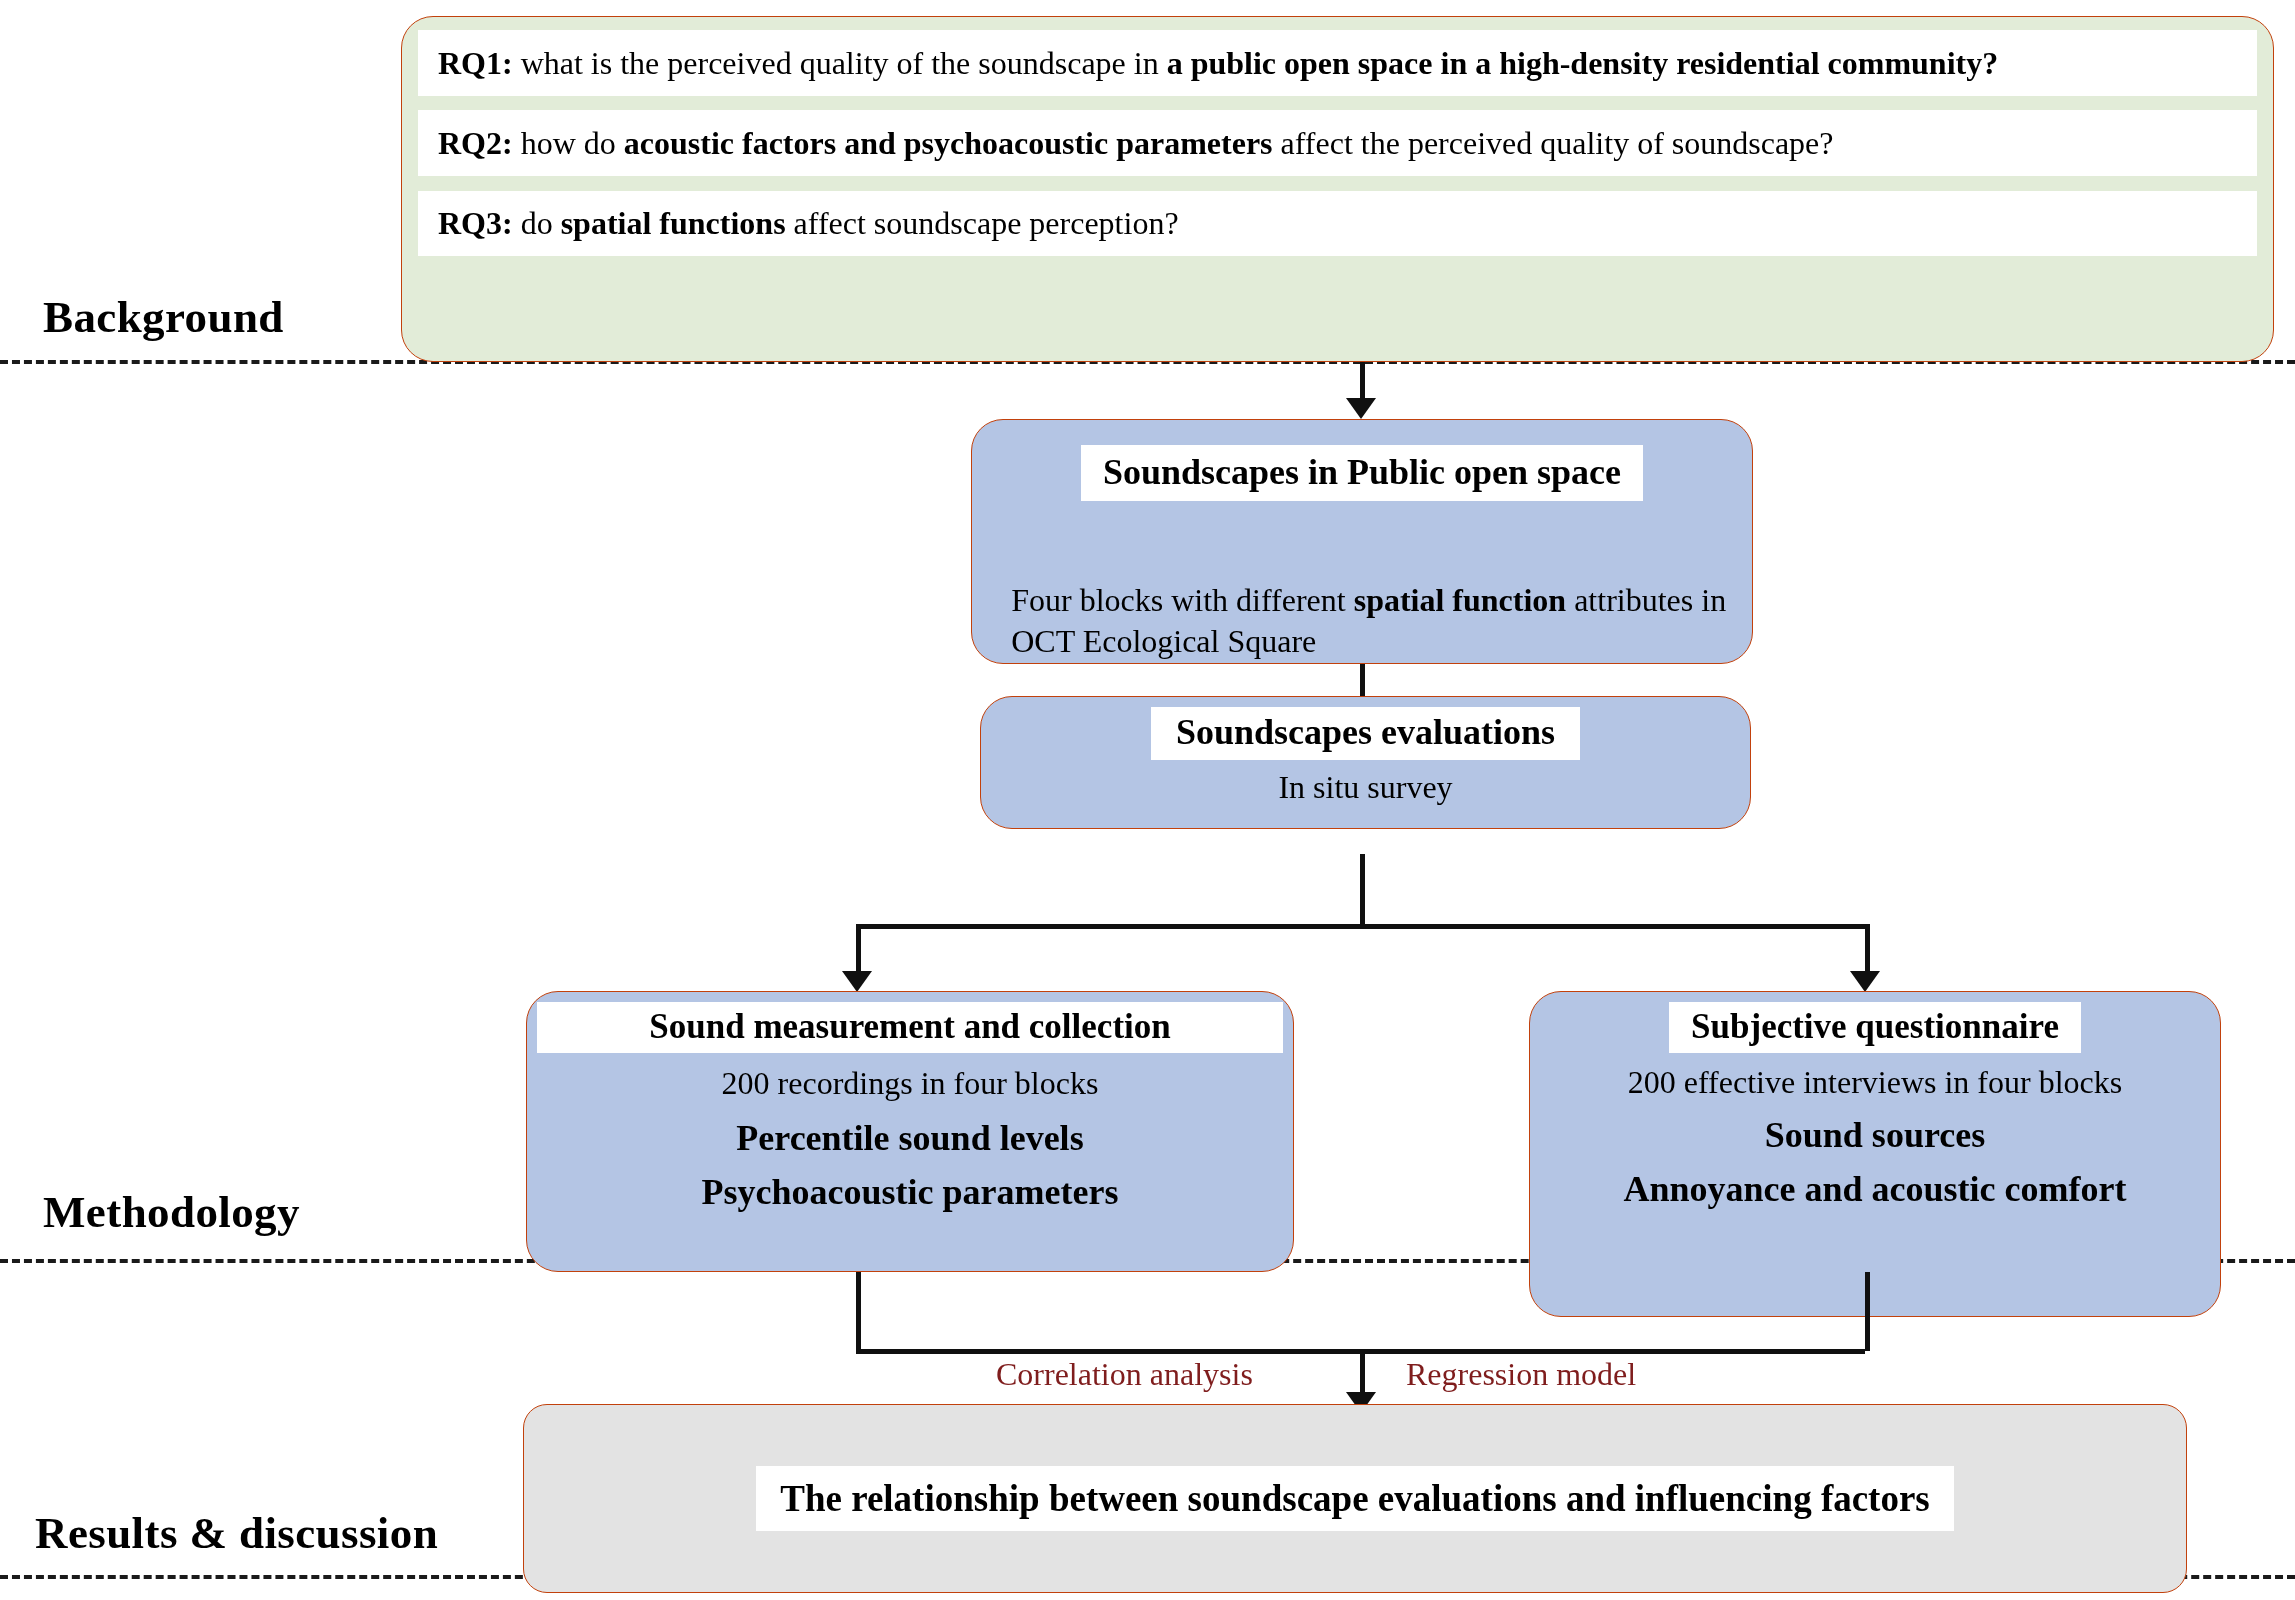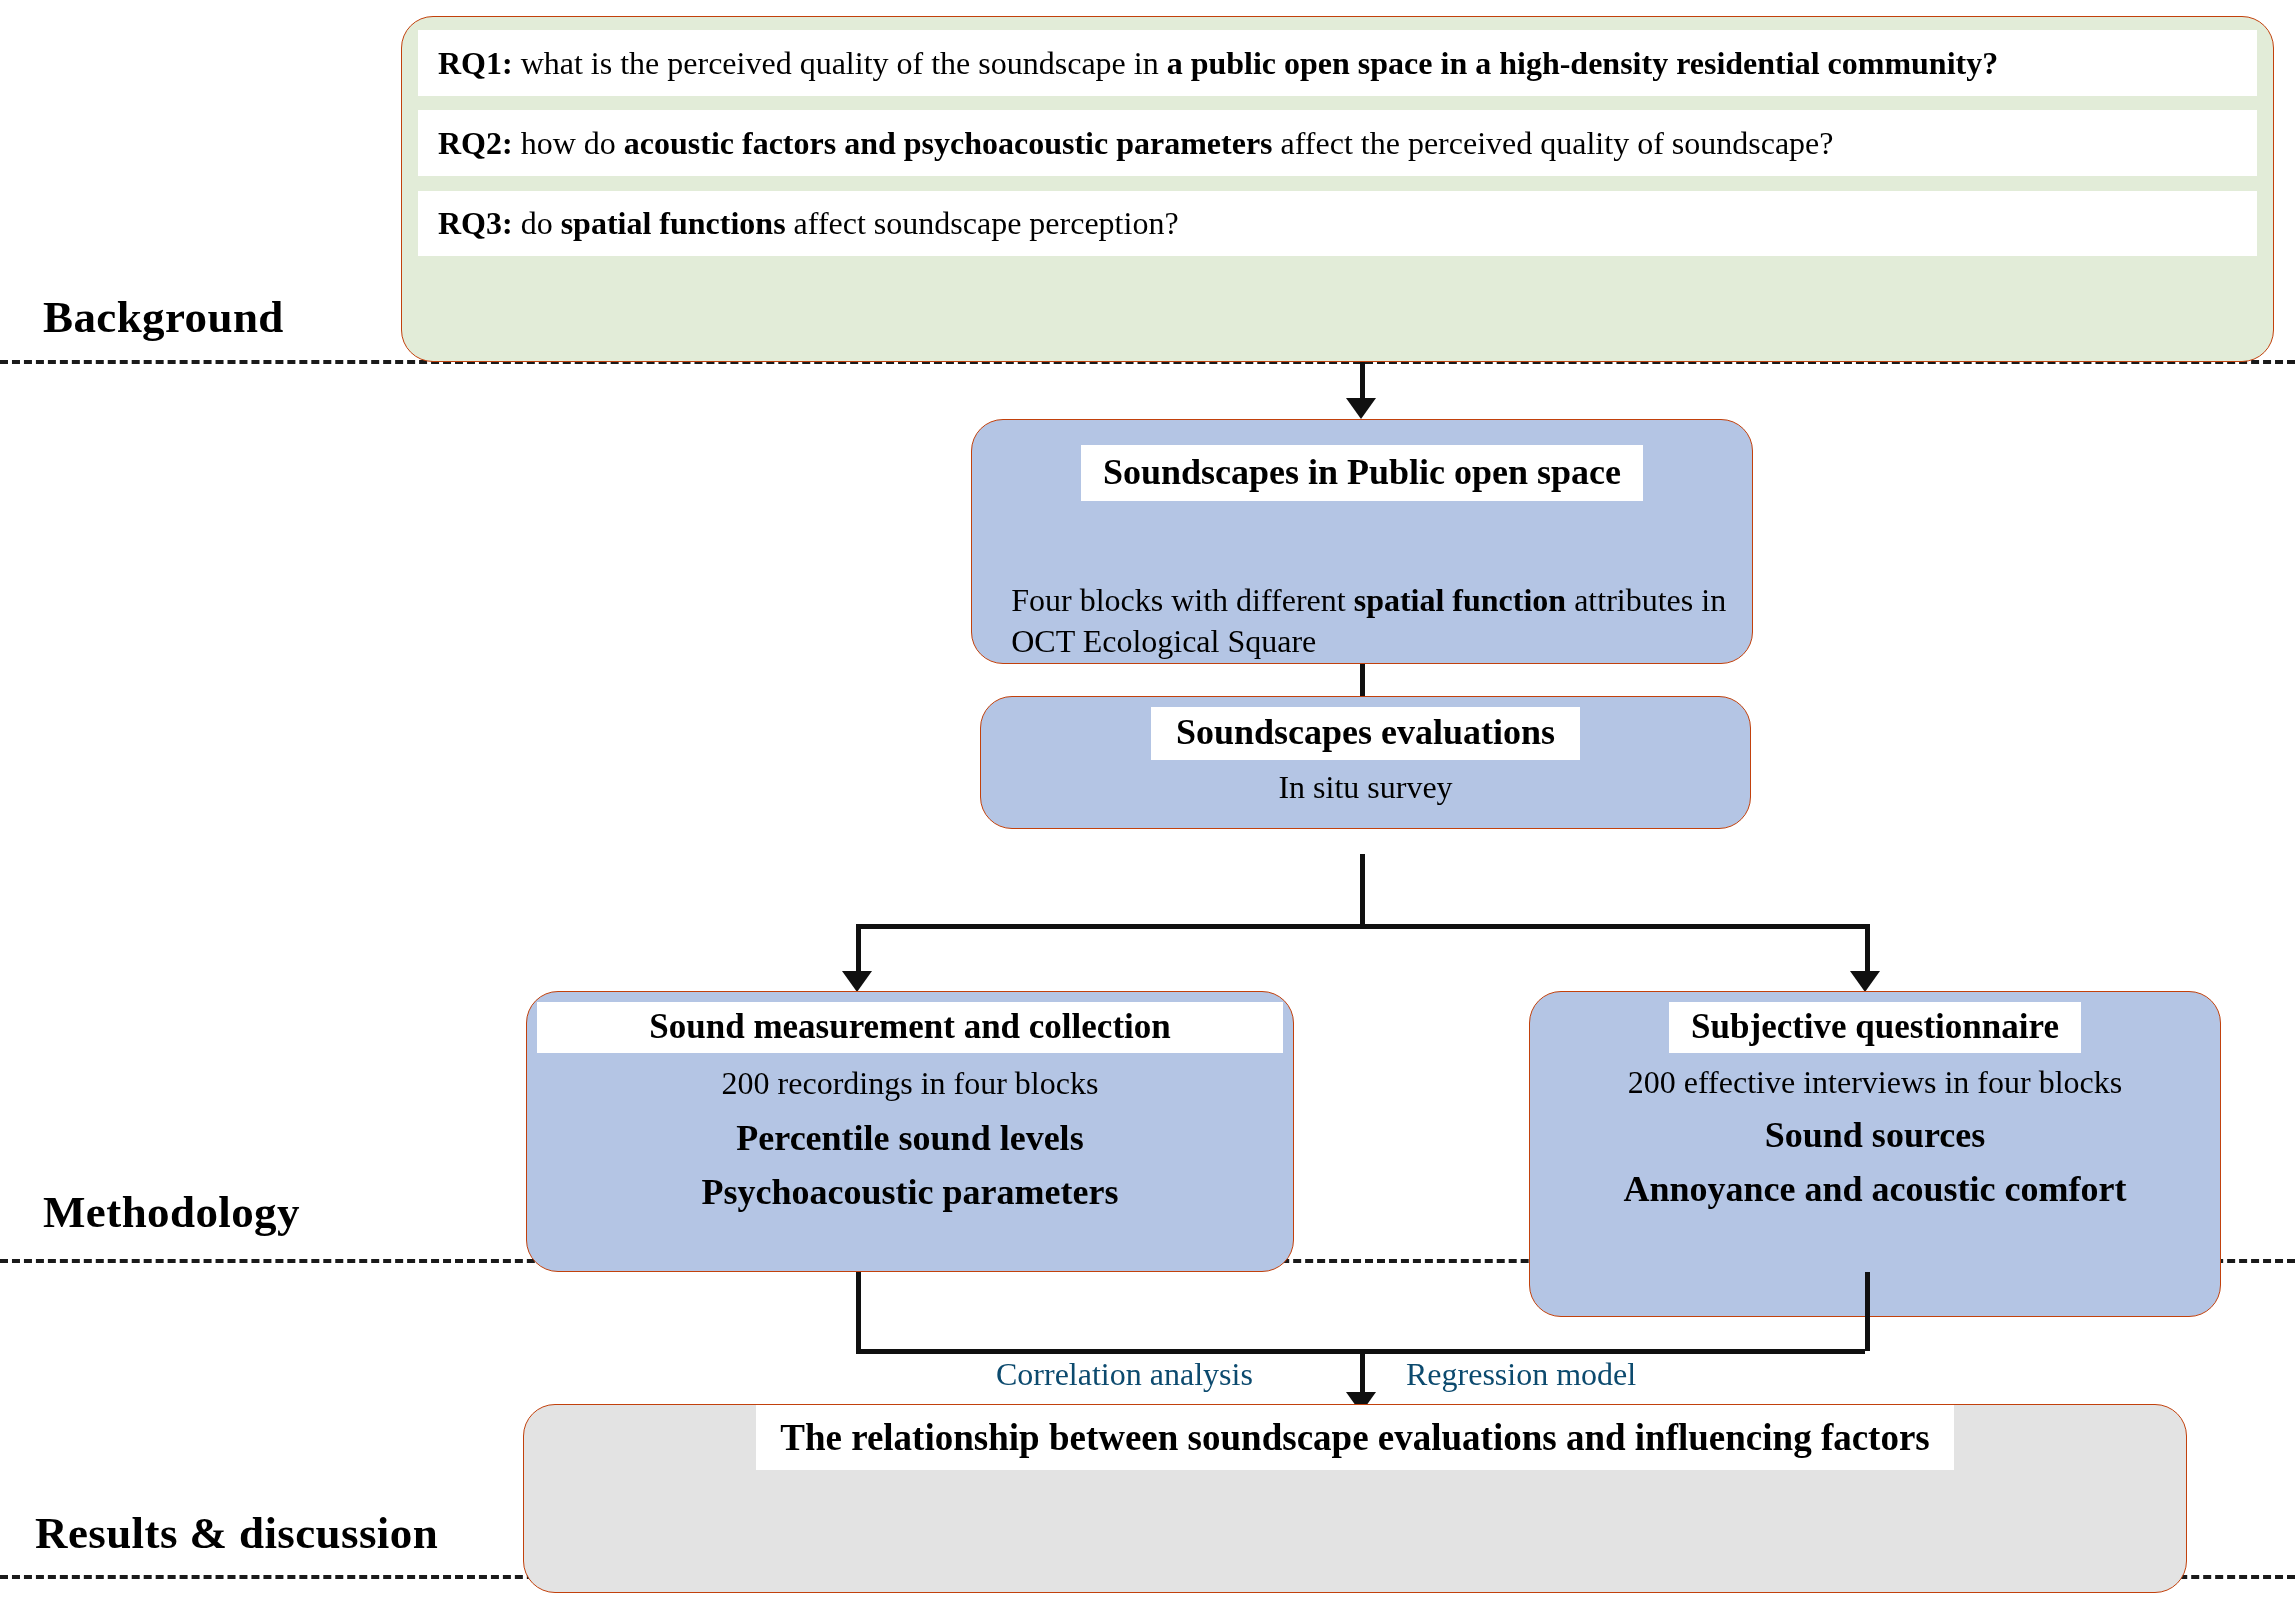--- a/index.html
+++ b/index.html
@@ -96,21 +96,21 @@
     position:absolute;
     width:0;height:0;
     border-left:15px solid transparent;
     border-right:15px solid transparent;
     border-top:21.6px solid #101010;
   }
   .edge-label{
     position:absolute;
     font-size:32px;
     white-space:nowrap;
-    color:#0c4a6e;
+    color:#7f1d1d;
   }
 </style>
 </head>
 <body>
 
 <div id="stage">
 
   <div class="sec-label" style="left:43px; top:291px; font-size:45px;">Background</div>
   <div class="sep" style="top:360px; width:2295px;"></div>
 
@@ -176,18 +176,18 @@
 
   <div class="vline" style="left:856px; top:1272px; height:79px;"></div>
   <div class="vline" style="left:1865px; top:1272px; height:79px;"></div>
   <div class="hline" style="left:856px; top:1349px; width:1009px;"></div>
   <div class="vline" style="left:1360px; top:1349px; height:65px;"></div>
   <div class="arrowhead" style="left:1346px; top:1392px;"></div>
 
   <div class="edge-label" style="left:996px; top:1356px;">Correlation analysis</div>
   <div class="edge-label" style="left:1406px; top:1356px;">Regression model</div>
 
-  <div class="node grey" style="left:523px; top:1404px; width:1664px; height:189px; ">
+  <div class="node grey" style="left:523px; top:1404px; width:1664px; height:189px; justify-content:center;border-radius:24px;">
     <div class="title-strip" style="font-size:37px; padding:10px 24.5px;">The relationship between soundscape evaluations and influencing factors</div>
   </div>
 
 </div>
 
 
 </body></html>

